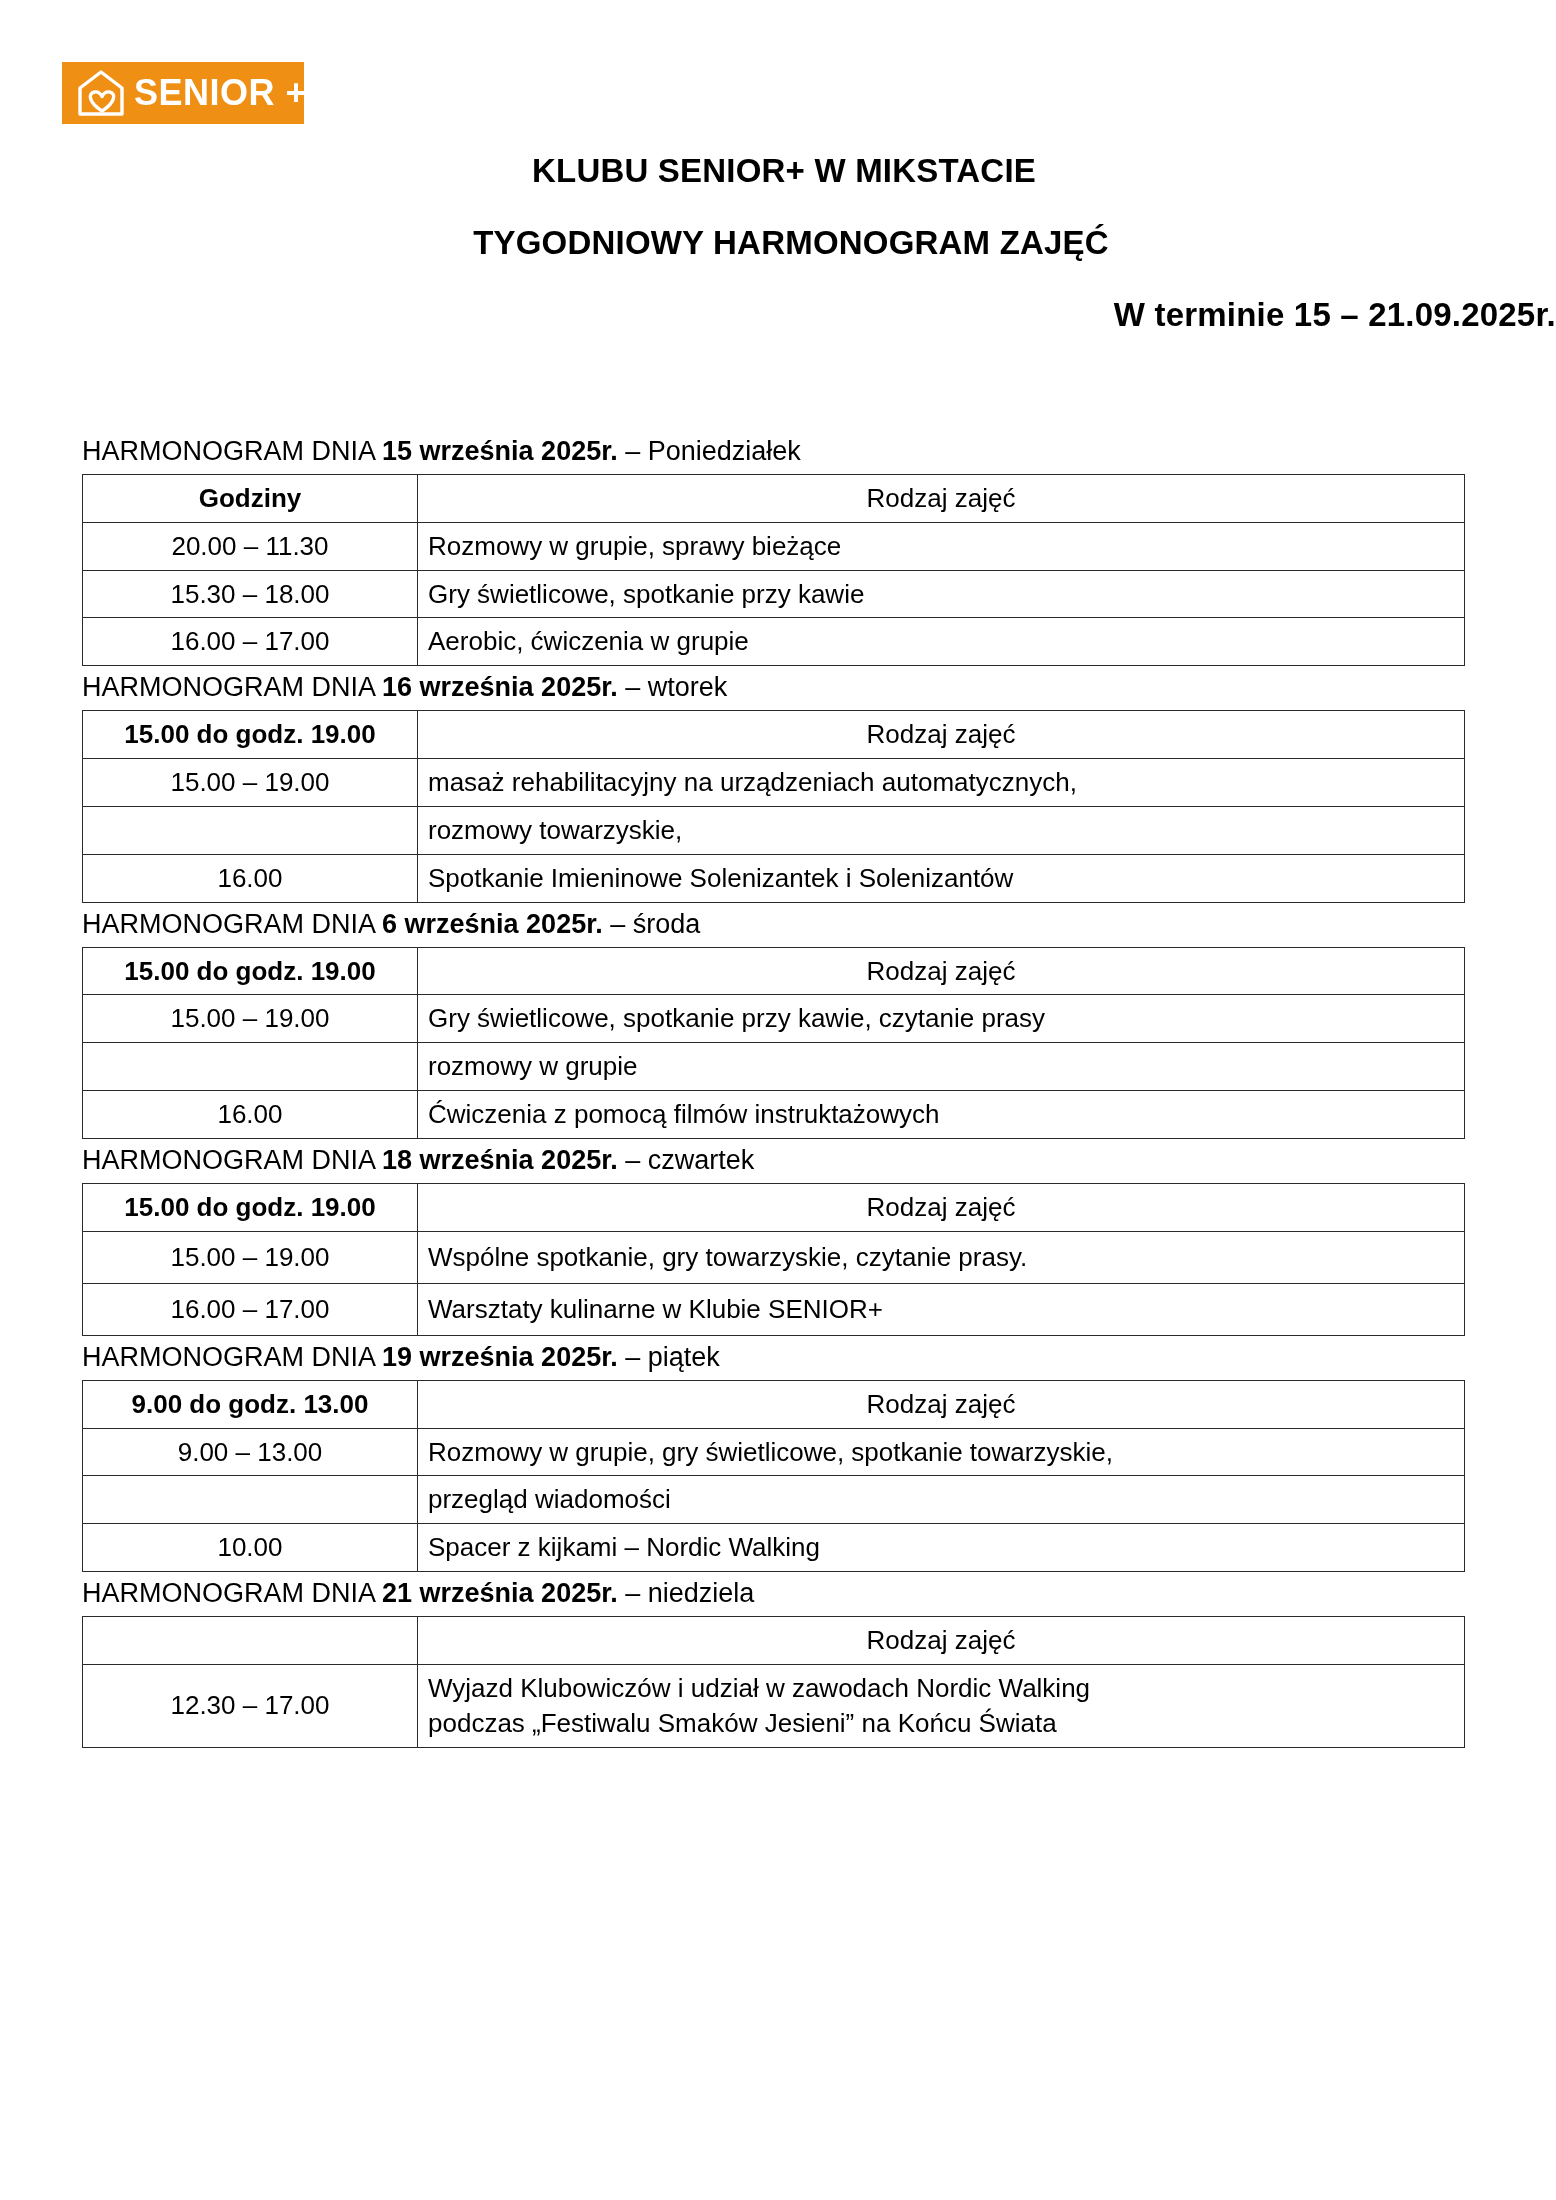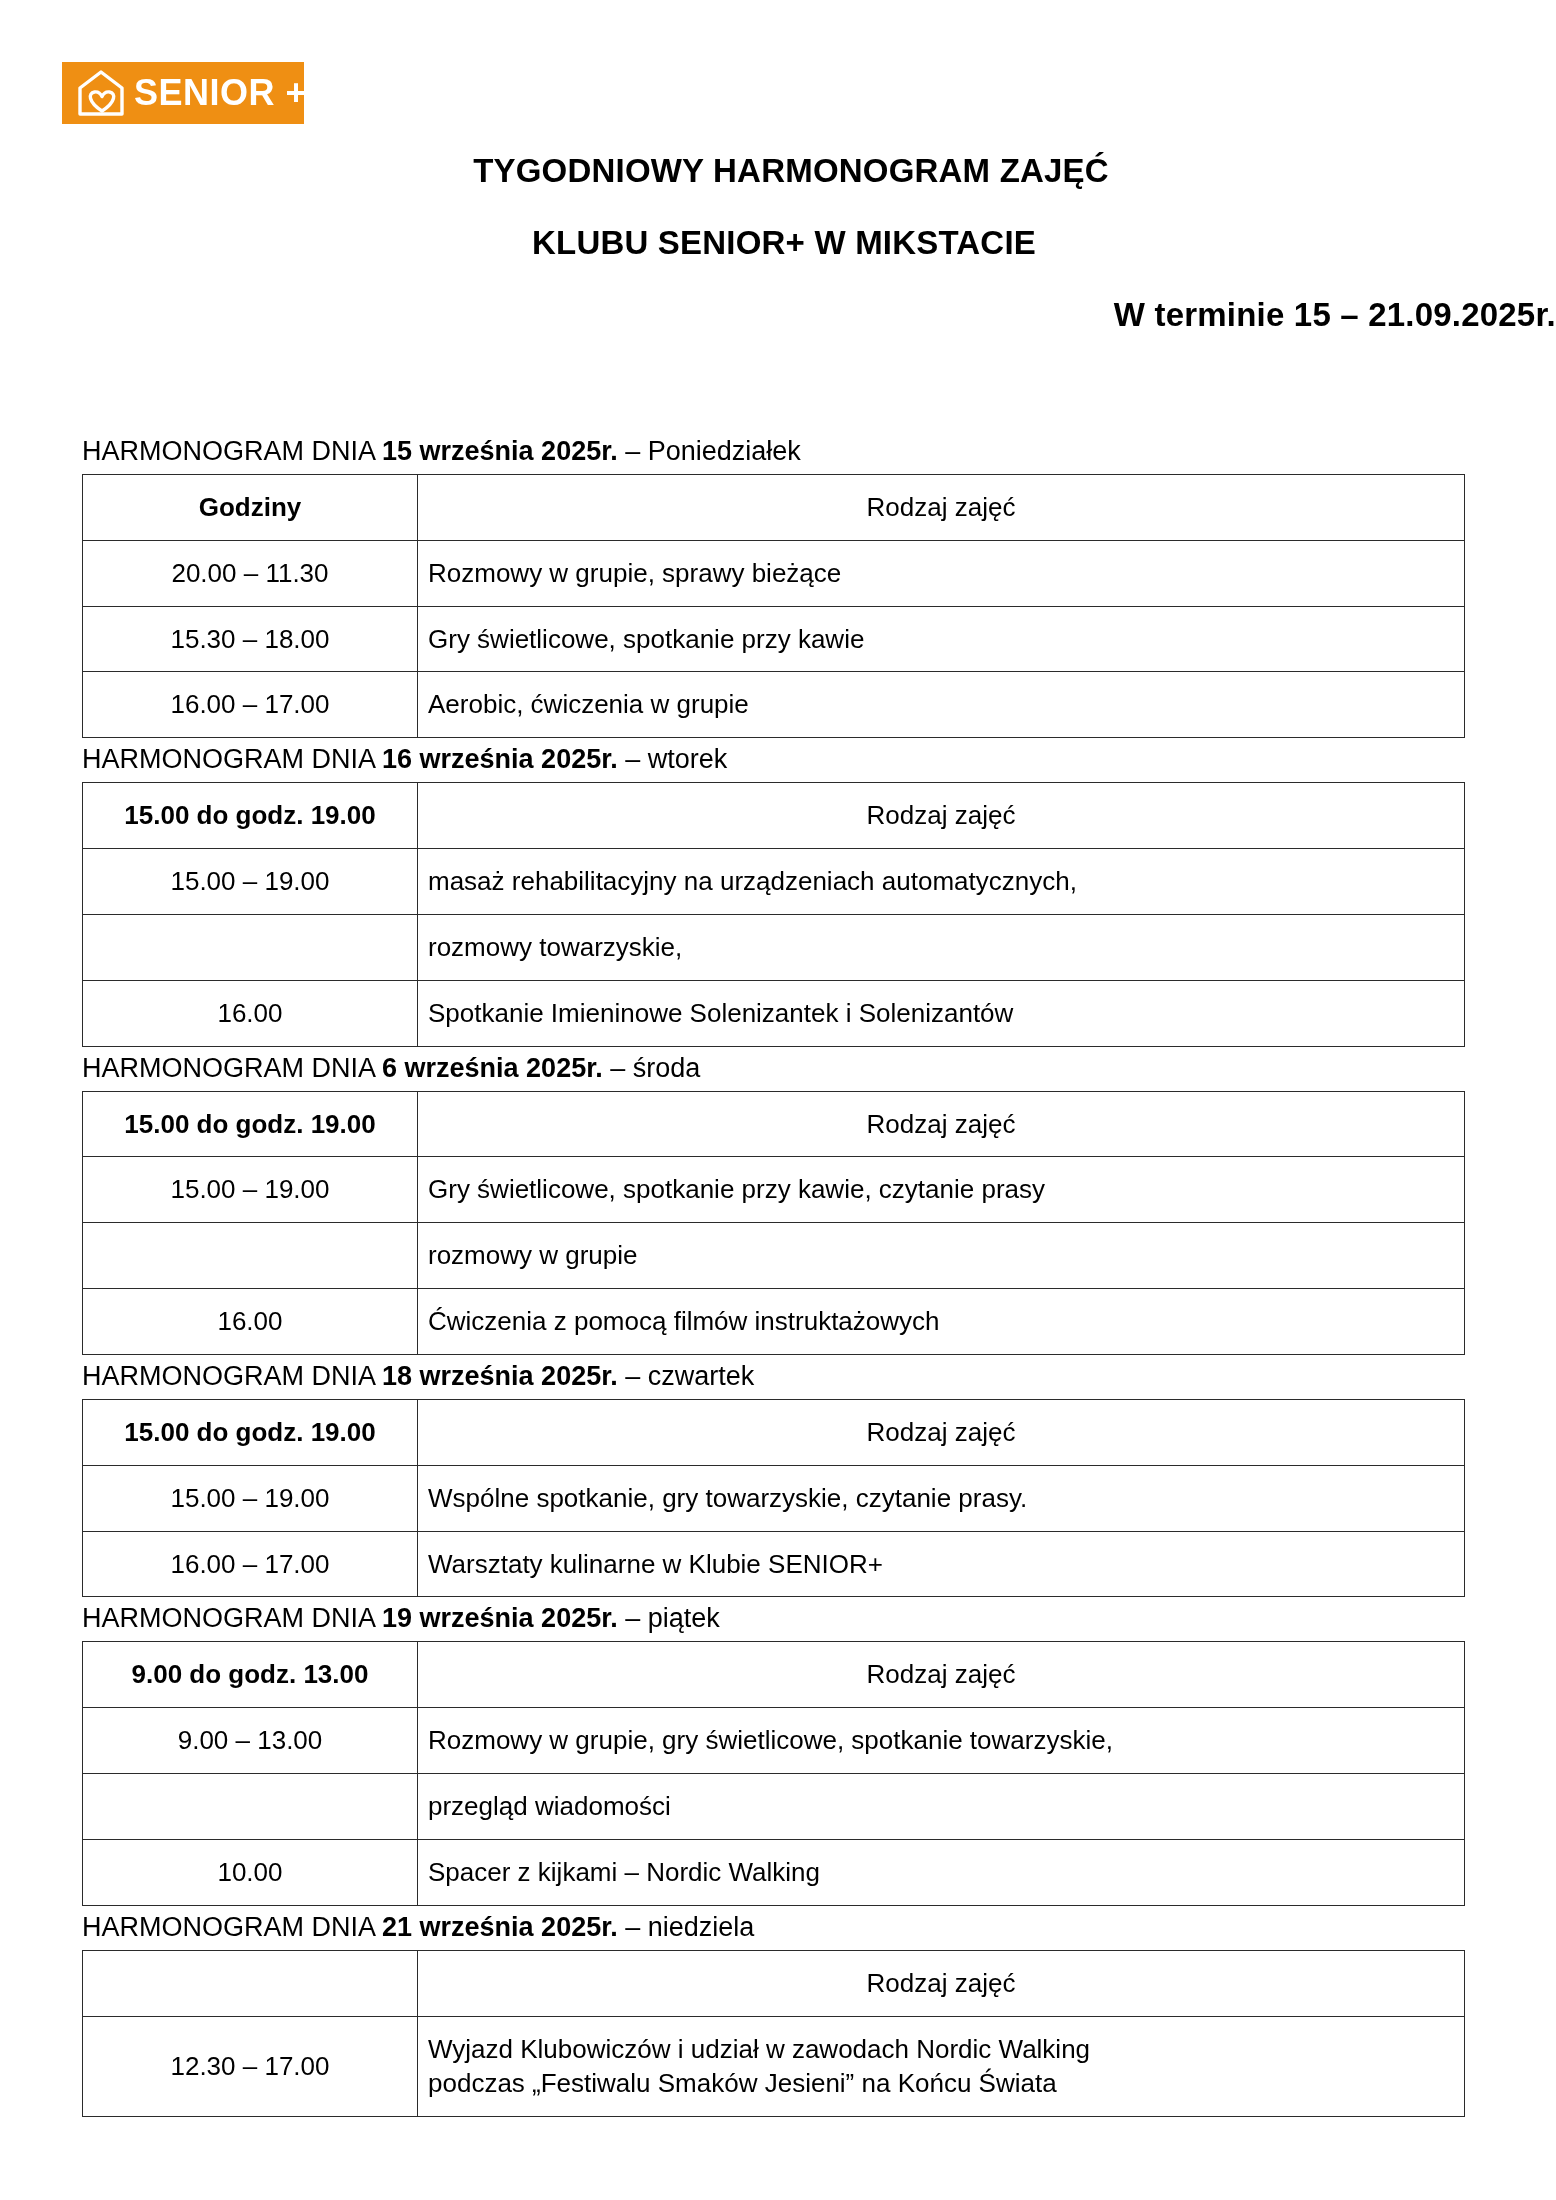--- a/index.html
+++ b/index.html
@@ -91,21 +91,21 @@
   table.sched {
     border-collapse: collapse;
     width: 1383px;
     table-layout: fixed;
     margin: 0;
   }
   table.sched td {
     border: 1.5px solid #2b2b2b;
     font-size: 26px;
     line-height: 1.34;
-    padding: 15px 10px;
+    padding: 6px 10px;
     vertical-align: middle;
   }
   .col-time { width: 314px; text-align: center; }
   .col-act  { text-align: left; padding-left: 18px; }
 
   td.hdr-time { text-align: center; font-weight: 700; }
   td.hdr-act  { text-align: center; font-weight: 400; padding-left: 0; }
 
   td.b { font-weight: 400; }
   td.n { font-weight: 400; }
@@ -134,22 +134,22 @@
   <div class="logo">
     <svg class="logo-mark" viewBox="0 0 52 50">
       <path d="M4 20 L25 4 L46 20 L46 46 L4 46 Z" fill="none" stroke="#ffffff" stroke-width="3.4" stroke-linejoin="round" stroke-linecap="round"></path>
       <path d="M26 43 C12 34 12 25 18.5 24 C22.5 23.4 25 26.5 26 28.6
                C27 26.5 29.5 23.4 33.5 24 C40 25 40 34 26 43 Z" fill="none" stroke="#ffffff" stroke-width="3.4" stroke-linejoin="round"></path>
     </svg>
     <span class="logo-text">SENIOR +</span>
   </div>
 
   <div class="titles">
+    <div class="title-line l2">KLUBU SENIOR+ W MIKSTACIE</div>
     <div class="title-line l1">TYGODNIOWY HARMONOGRAM ZAJĘĆ</div>
-    <div class="title-line l2">KLUBU SENIOR+ W MIKSTACIE</div>
     <div class="title-line l3">W terminie 15 – 21.09.2025r.</div>
   </div>
 
   <div class="content">
 
     <div class="day-heading">
       <span>HARMONOGRAM DNIA </span><b>15 września 2025r.</b><span> – Poniedziałek</span>
     </div>
     <table class="sched">
       <tbody>

